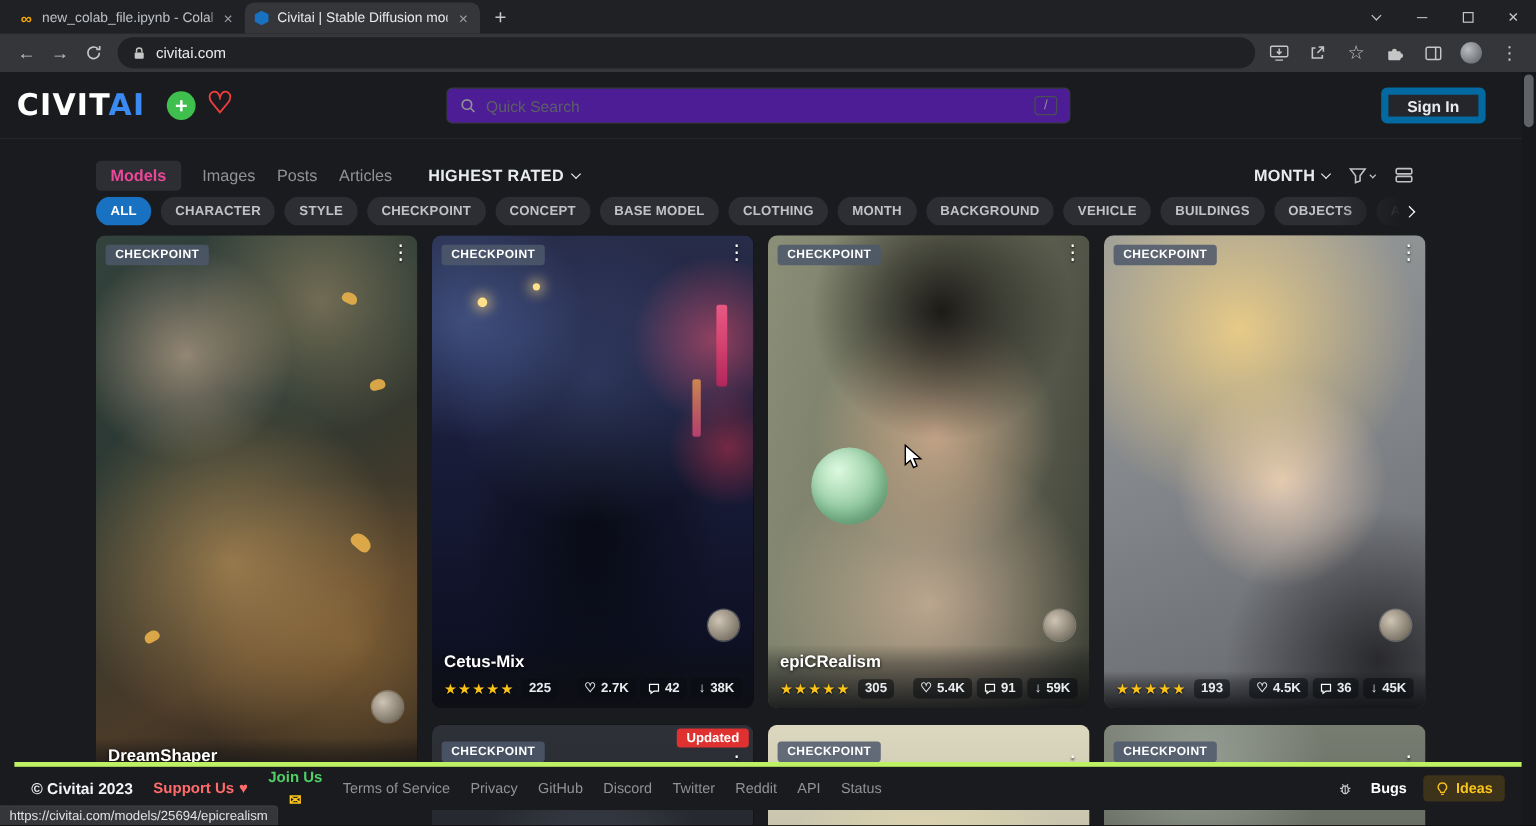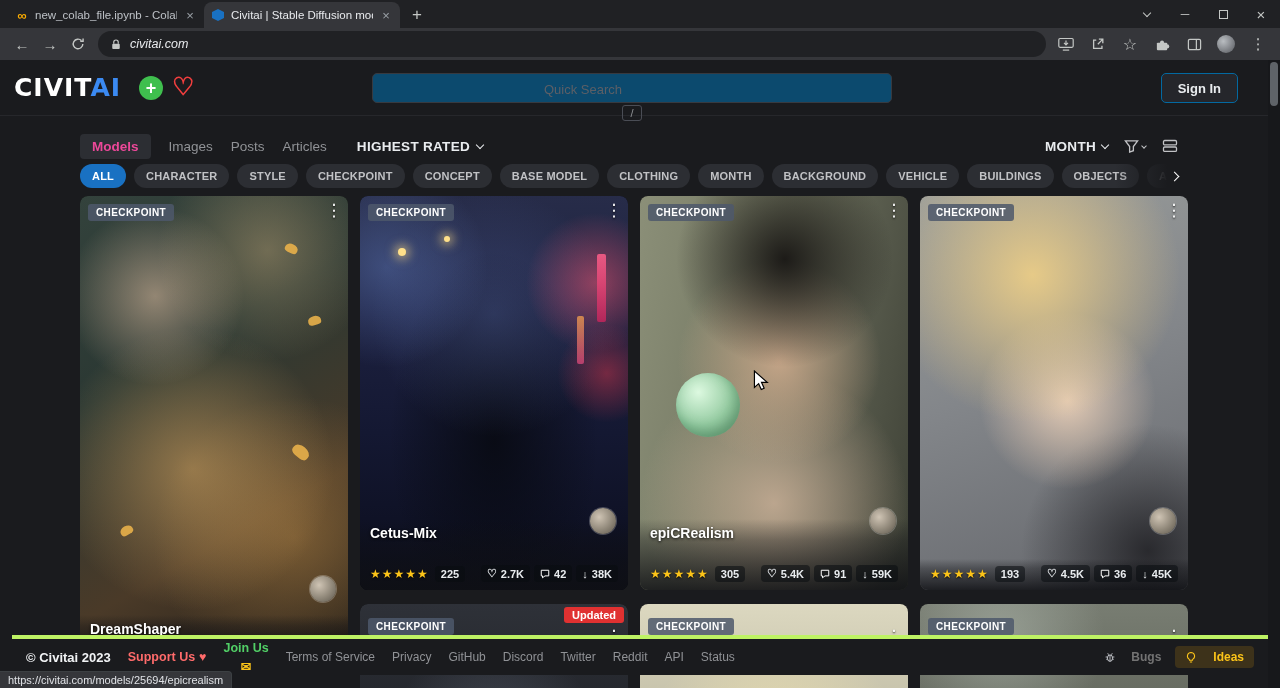--- a/index.html
+++ b/index.html
@@ -17,38 +17,38 @@
   .newtab { width:26px; height:26px; margin-left:4px; display:flex; align-items:center; justify-content:center; color:#c4c7c5; font-size:17px; }
   .win-controls { margin-left:auto; display:flex; height:28px; }
   .win-btn { width:38px; height:28px; display:flex; align-items:center; justify-content:center; color:#c4c7c5; font-size:12px; }
   .restore-box { width:9px; height:9px; border:1.2px solid #c4c7c5; }
   .chev { width:6px; height:6px; border-right:1.6px solid currentColor; border-bottom:1.6px solid currentColor; transform:rotate(45deg); display:inline-block; }
   .chev.sm { width:4px; height:4px; }
 
   
   .toolbar { position:absolute; top:28px; left:0; right:0; height:32px; background:#35363a; display:flex; align-items:center; padding:0 8px; }
   .tb-btn { width:28px; height:28px; border-radius:50%; display:flex; align-items:center; justify-content:center; color:#c4c7c5; font-size:15px; flex:none; }
-  .omnibox { flex:1; height:26px; margin:0 6px; background:#202124; border-radius:13px; display:flex; align-items:center; gap:8px; padding:0 12px; min-width:0;font-style:italic; }
+  .omnibox { flex:1; height:26px; margin:0 6px; background:#202124; border-radius:13px; display:flex; align-items:center; gap:8px; padding:0 12px; min-width:0; }
   .omnibox-url { color:#e8eaed; font-size:12.5px; }
   .tb-icons { display:flex; align-items:center; gap:4px; }
   .avatar-browser { width:18px; height:18px; border-radius:50%; background:radial-gradient(circle at 35% 35%, #b9bdc1, #7d8085 60%, #55585c); }
 
   
   .page { position:absolute; top:60px; left:0; width:1280px; height:628px; background:#1a1b1e; overflow:hidden; }
 
   .site-header { position:relative; height:56px; border-bottom:1px solid #26272b; }
   .logo { position:absolute; left:14px; top:13px; font-size:25px; font-weight:900; letter-spacing:1px; color:#fff; font-family:"DejaVu Sans", sans-serif; }
   .logo .blue { color:#3b8af2; }
   .create-btn { position:absolute; left:139px; top:16px; width:24px; height:24px; border-radius:50%; background:#3fbf4e; color:#fff; font-size:18px; font-weight:700; display:flex; align-items:center; justify-content:center; line-height:1; }
   .fav-heart { position:absolute; left:172px; top:13px; color:#f03e3e; font-size:25px; font-weight:700; line-height:1.1; }
-  .search { position:absolute; left:372px; top:13px; width:520px; height:30px; background:#0c4a6e; border:1px solid #373a40; border-radius:5px; display:flex; align-items:center; gap:8px; padding:0 10px;flex-direction:column; }
+  .search { position:absolute; left:372px; top:13px; width:520px; height:30px; background:#4c1d95; border:1px solid #373a40; border-radius:5px; display:flex; align-items:center; gap:8px; padding:0 10px; }
   .search input { flex:1; background:transparent; border:none; outline:none; color:#c1c2c5; font-size:13px; font-family:inherit; }
   .search input::placeholder { color:#5c5f66; }
   .kbd { border:1px solid #4a4d55; border-radius:3px; color:#909296; font-size:11px; padding:1px 7px; }
-  .signin { position:absolute; right:42px; top:13px; height:30px; padding:0 16px; background:#25262b; border:1px solid #0369a1; border-radius:5px; color:#e9ecef; font-size:13px; font-weight:600; display:flex; align-items:center; }
+  .signin { position:absolute; right:42px; top:13px; height:30px; padding:0 16px; background:#25262b; border:6px solid #0369a1; border-radius:5px; color:#e9ecef; font-size:13px; font-weight:600; display:flex; align-items:center; }
 
   .nav-row { margin-top:16px; height:28px; display:flex; align-items:center; gap:18px; padding:0 102px 0 80px; }
   .seg-active { padding:5px 12px; background:#2c2e33; border-radius:4px; color:#ec4899; font-size:13.5px; font-weight:600; }
   .seg-link { color:#909296; font-size:13.5px; }
   .sort { display:flex; align-items:center; gap:7px; color:#e9ecef; font-size:13.5px; font-weight:700; letter-spacing:.3px; margin-left:12px; }
   .sort .chev { margin-top:-3px; }
   .nav-right { margin-left:auto; display:flex; align-items:center; gap:16px; color:#e9ecef; }
   .period { display:flex; align-items:center; gap:6px; font-size:13.5px; font-weight:700; letter-spacing:.3px; }
   .period .chev { margin-top:-3px; }
   .icon-btn { display:flex; align-items:center; gap:3px; color:#c1c2c5; }
@@ -64,21 +64,21 @@
   
   .grid { margin:8px 0 0 80px; display:flex; gap:12px; }
   .gcol { width:268px; display:flex; flex-direction:column; gap:14px; }
   .card { position:relative; width:268px; border-radius:8px; overflow:hidden; background:#000000; }
   .h-main { height:394px; } .h-tall { height:455px; } .h-partial { height:170px; }
   .cimg { position:absolute; inset:0; }
   .cbadge { position:absolute; top:8px; left:8px; z-index:3; background:rgba(77,88,107,.85); color:#fff; font-size:10px; font-weight:700; letter-spacing:.4px; padding:3px 8px; border-radius:3px; }
   .cmenu { position:absolute; top:4px; right:4px; z-index:3; width:20px; text-align:center; color:#fff; font-size:17px; text-shadow:0 1px 2px rgba(0,0,0,.8); }
   .cavatar { position:absolute; right:12px; width:26px; height:26px; border-radius:50%; z-index:3; background:radial-gradient(circle at 35% 35%, #cfc4b4, #8a8274 60%, #5c564c); box-shadow:0 0 0 1px rgba(255,255,255,.25); }
   .coverlay { position:absolute; left:0; right:0; bottom:0; z-index:2; padding:6px 10px 8px; background:linear-gradient(to top, rgba(15,16,20,.85), rgba(15,16,20,.35) 70%, rgba(15,16,20,0)); }
-  .ctitle { color:#fff; font-size:14px; font-weight:700; text-shadow:0 1px 3px rgba(0,0,0,.9); margin-bottom:24px; }
+  .ctitle { color:#fff; font-size:14px; font-weight:700; text-shadow:0 1px 3px rgba(0,0,0,.9); margin-bottom:6px; }
   .cstats { display:flex; align-items:center; justify-content:space-between; }
   .cstars { display:flex; align-items:center; gap:6px; }
   .stars { color:#fcc419; font-size:12px; letter-spacing:1px; text-shadow:0 1px 2px rgba(0,0,0,.8); }
   .statchip { display:flex; align-items:center; gap:4px; background:rgba(10,12,16,.55); border-radius:4px; padding:2px 6px; color:#e9ecef; font-size:11px; font-weight:600; }
   .cchips { display:flex; gap:4px; }
   .updated { position:absolute; top:3px; right:4px; z-index:4; background:#e03131; color:#fff; font-size:11px; font-weight:600; padding:2px 8px; border-radius:3px; }
 
   
   .img-dreamshaper { background:
     radial-gradient(circle at 70% 12%, rgba(240,200,140,.35), transparent 25%),
@@ -116,22 +116,22 @@
   .img-r2c { background:radial-gradient(circle at 30% 20%, rgba(185,195,185,.5), transparent 45%), linear-gradient(180deg,#787d72,#585c52); }
 
   
   .footer { position:absolute; left:0; right:0; bottom:13px; height:40px; background:#1a1b1e; border-top:4px solid #bef264; display:flex; align-items:center; gap:17px; padding:0 26px 0 14px; z-index:5;margin-left:12px; }
   .f-copy { color:#f1f3f5; font-size:13px; font-weight:700; }
   .f-support { color:#ff6b6b; font-size:12.5px; font-weight:600; display:flex; align-items:center; gap:4px; }
   .f-join { color:#51cf66; font-size:12.5px; font-weight:600; display:flex; align-items:center; gap:4px;flex-direction:column; }
   .f-join .env { color:#fcc419; }
   .f-link { color:#909296; font-size:12px; }
   .f-right { margin-left:auto; display:flex; align-items:center; gap:14px; }
-  .f-bugs { display:flex; align-items:center; gap:15px; color:#737373; font-size:12px; font-weight:600; }
-  .f-ideas { display:flex; align-items:flex-end; gap:16px; background:rgba(250,176,5,.16); color:#fcc419; font-size:12px; font-weight:700; padding:4px 10px; border-radius:4px; }
+  .f-bugs { display:flex; align-items:center; gap:15px; color:#ffffff; font-size:12px; font-weight:600; }
+  .f-ideas { display:flex; align-items:flex-end; gap:5px; background:rgba(250,176,5,.16); color:#fcc419; font-size:12px; font-weight:700; padding:4px 10px; border-radius:4px; }
 
   
   .page-scroll { position:absolute; top:0; right:0; width:12px; height:628px; background:#17181b; z-index:8; }
   .page-scroll .thumb { position:absolute; top:2px; left:2px; width:8px; height:44px; border-radius:4px; background:#5f6368; }
   .statusbar { position:absolute; left:0; bottom:0; z-index:10; background:#35363a; border:1px solid #3c4043; border-left:none; border-bottom:none; border-top-right-radius:4px; color:#dfe1e5; font-size:11px; padding:2px 8px; }
   .cursor { position:absolute; left:753px; top:370px; z-index:20; pointer-events:none; }
 </style>
 </head>
 <body>
 

